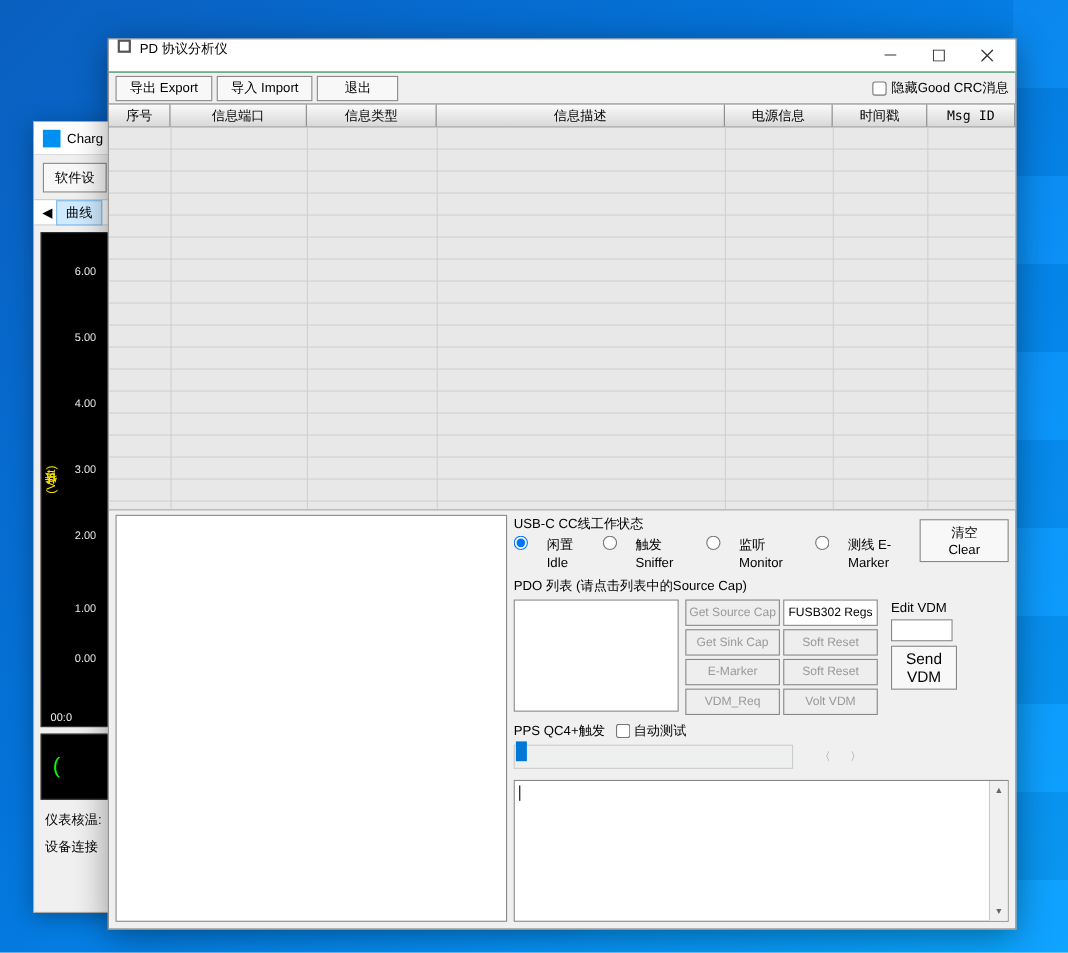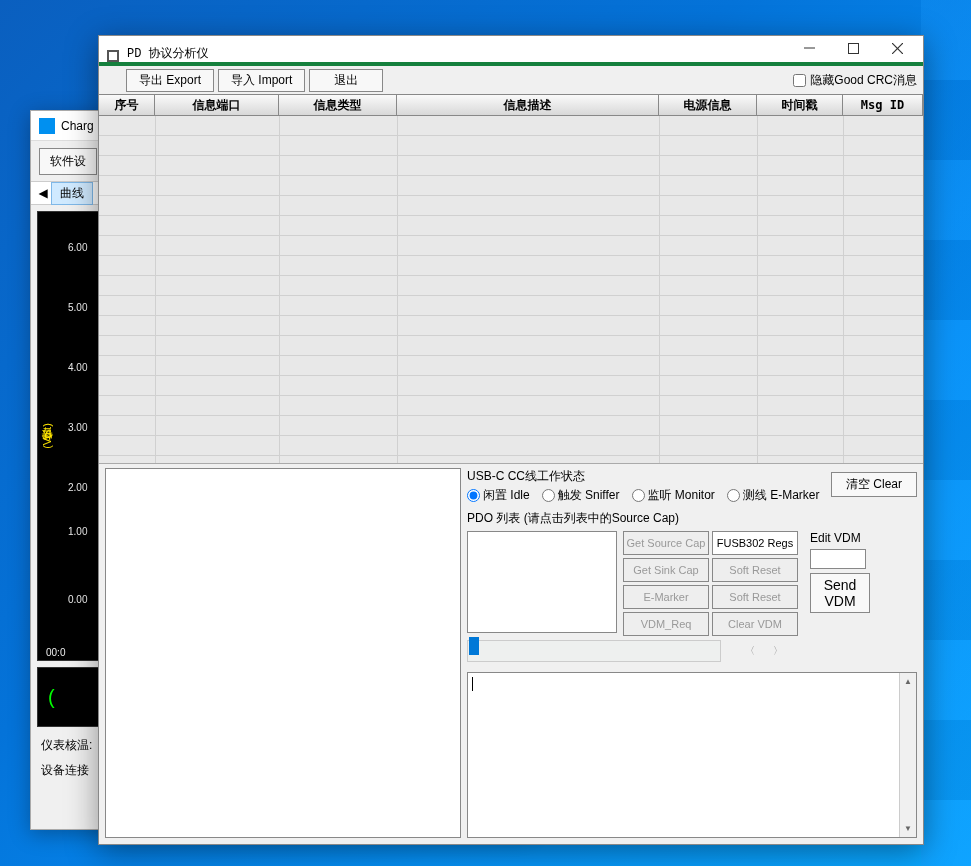--- a/index.html
+++ b/index.html
@@ -127,24 +127,23 @@
   background: #f0f0f0;
   border: 1px solid #888;
   box-shadow: 0 6px 30px rgba(0,0,0,0.4);
   display: flex;
   flex-direction: column;
 }
 .titlebar {
   height: 30px;
   background: #fff;
   display: flex;
-  align-items: flex-end;
+  align-items: flex-start;
   padding: 0 4px 0 8px;
-  border-bottom: 4px solid #15803d;
-  font-family: Liberation Mono, monospace;
+  border-bottom: 1px solid #15803d;
 }
 .titlebar-icon {
   width: 12px; height: 12px;
   border: 2px solid #555;
   margin-right: 8px;
 }
 .titlebar-text { flex: 1; font-size: 12px; }
 .titlebar-btn {
   width: 44px;
   height: 28px;
@@ -154,21 +153,20 @@
   font-size: 13px;
 }
 .titlebar-btn.close svg { width: 11px; height: 11px; }
 
 .toolbar {
   height: 28px;
   display: flex;
   align-items: center;
   padding: 0 6px;
   justify-content: space-between;
-  margin-left: 21px;
 }
 .toolbar-left { display: flex; gap: 4px; }
 .toolbar button {
   border: 1px solid #888;
   background: #f8f8f8;
   padding: 2px 12px;
   font-size: 12px;
   font-family: inherit;
   cursor: pointer;
 }
@@ -181,21 +179,20 @@
   border-top: 1px solid #888;
   border-bottom: 1px solid #888;
   height: 22px;
 }
 .table-header .col {
   border-right: 1px solid #888;
   display: flex;
   align-items: center;
   justify-content: center;
   font-size: 12px;
-  font-weight: bold;
 }
 .table-body {
   flex: 0 0 348px;
   background: #e8e8e8;
   border-bottom: 1px solid #aaa;
   position: relative;
 }
 .table-body .gridline {
   position: absolute;
   top: 0; bottom: 0;
@@ -228,21 +225,21 @@
 }
 
 .section-label { font-size: 12px; margin-bottom: 2px; }
 
 .radio-row {
   display: flex;
   align-items: center;
   gap: 12px;
   margin-bottom: 4px;
 }
-.radio-row label { display: flex; align-items: center; gap: 3px; font-size: 12px; }
+.radio-row label { display: flex; align-items: flex-start; gap: 17px; font-size: 12px; }
 
 .clear-btn {
   position: absolute;
   border: 1px solid #888;
   background: #f8f8f8;
   padding: 3px 14px;
   font-size: 12px;
   cursor: pointer;
 }
 
@@ -405,21 +402,21 @@
     <div class="bg-tab-prev">◀</div>
     <div class="bg-tab">曲线</div>
   </div>
   <div class="bg-chart">
     <div class="bg-yaxis-label">伏特(Volt)</div>
     <div class="bg-ytick" style="top:30px">6.00</div>
     <div class="bg-ytick" style="top:90px">5.00</div>
     <div class="bg-ytick" style="top:150px">4.00</div>
     <div class="bg-ytick" style="top:210px">3.00</div>
     <div class="bg-ytick" style="top:270px">2.00</div>
-    <div class="bg-ytick" style="top:314px">1.00</div>
+    <div class="bg-ytick" style="top:336px">1.00</div>
     <div class="bg-ytick" style="top:382px">0.00</div>
     <div class="bg-xtick" style="left:8px">00:0</div>
   </div>
   <div class="bg-panel2">
     <span class="dial">(</span>
   </div>
   <div class="bg-status">仪表核温:</div>
   <div class="bg-status">设备连接</div>
 </div>
 
@@ -528,29 +525,36 @@
       <div class="pdo-row">
         <div class="pdo-list"></div>
         <div class="pdo-buttons">
           <button class="small-btn" disabled="">Get Source Cap</button>
           <button class="small-btn active">FUSB302 Regs</button>
           <button class="small-btn" disabled="">Get Sink Cap</button>
           <button class="small-btn" disabled="">Soft Reset</button>
           <button class="small-btn" disabled="">E-Marker</button>
           <button class="small-btn" disabled="">Soft Reset</button>
           <button class="small-btn" disabled="">VDM_Req</button>
-          <button class="small-btn" disabled="">Clear VDM</button>
+          <button class="small-btn" disabled="">Volt VDM</button>
         </div>
         <div class="vdm-col">
           <span>Edit VDM</span>
           <input class="vdm-input" type="text" style="">
           <button class="vdm-send">Send VDM</button>
         </div>
       </div>
 
+      <div class="pps-row">
+        <span>PPS QC4+触发</span>
+        <label>
+          <input type="checkbox" style="">
+          <span>自动测试</span>
+        </label>
+      </div>
 
       <div class="slider-row">
         <div class="slider-track">
           <div class="slider-thumb"></div>
         </div>
         <div class="step-btns">
           <div class="step-btn">〈</div>
           <div class="step-btn">〉</div>
         </div>
       </div>

